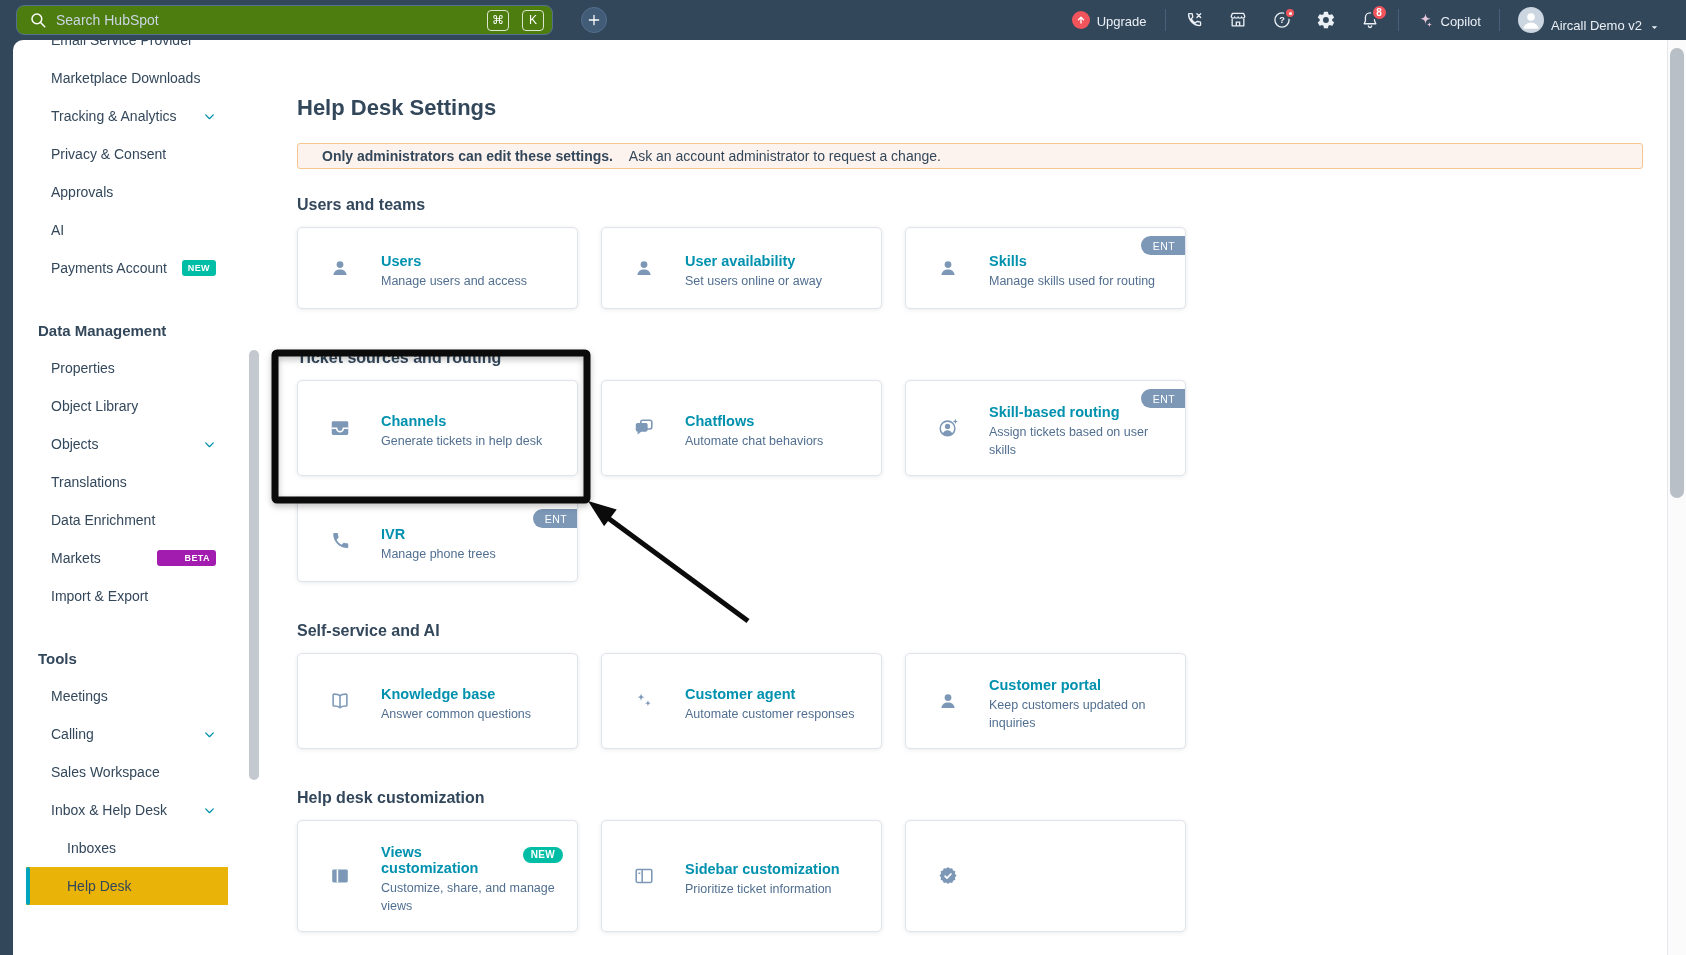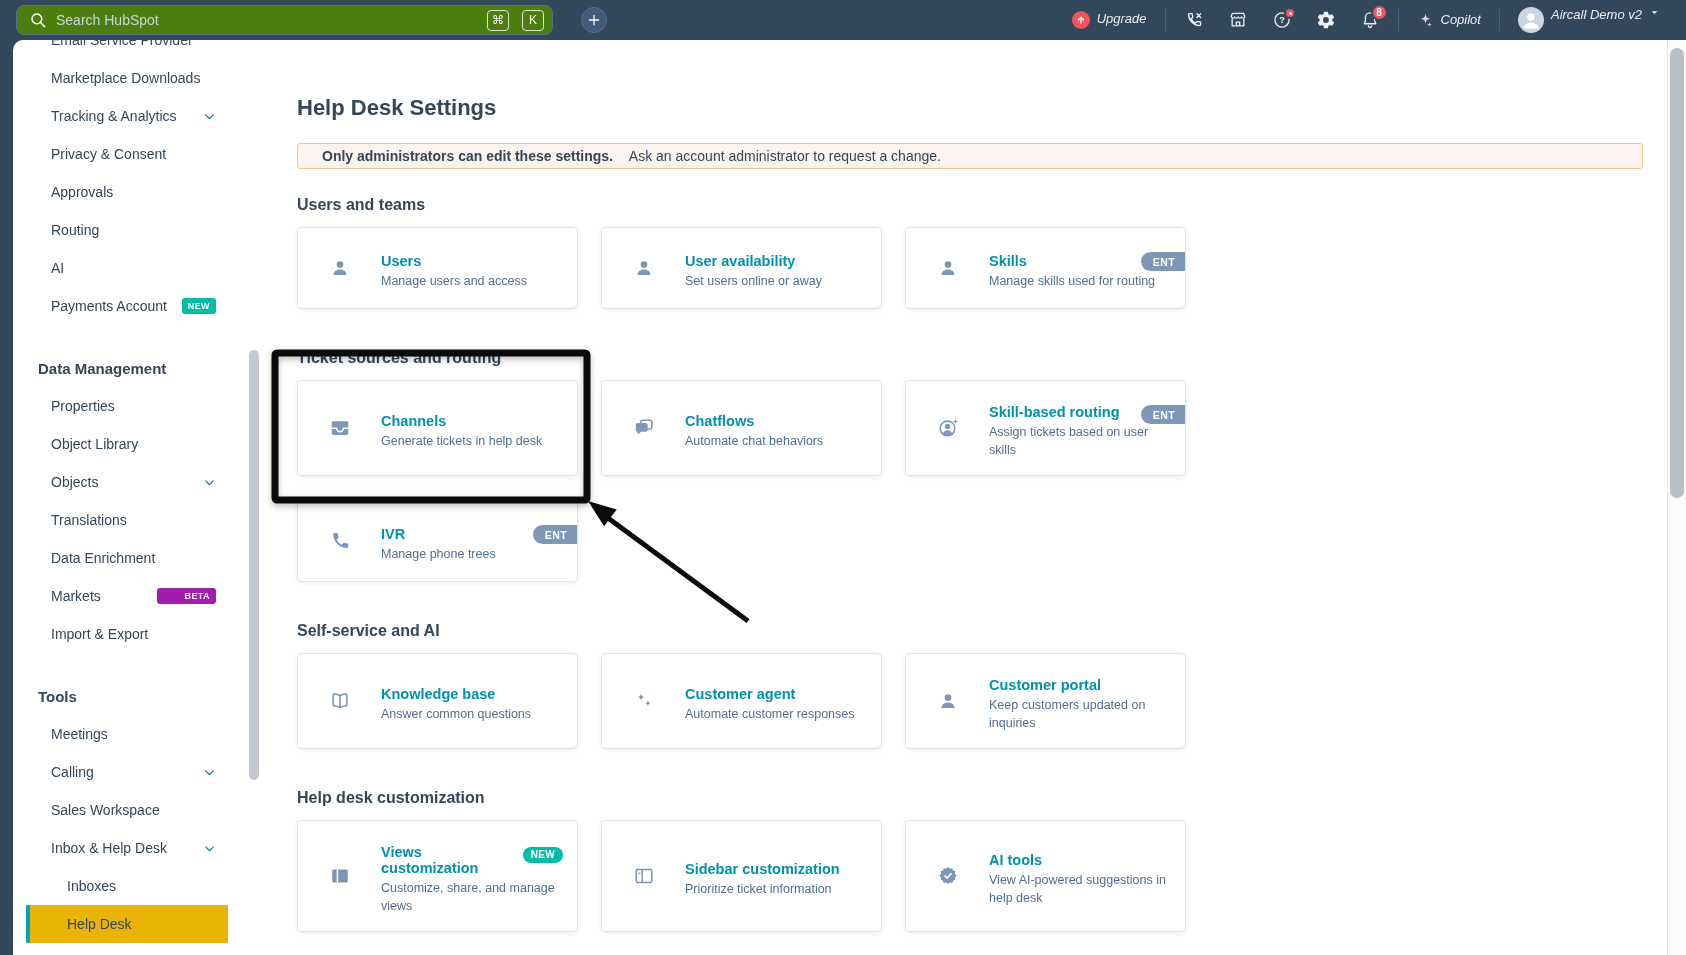--- a/index.html
+++ b/index.html
@@ -9,21 +9,21 @@
   
   .topbar { height:40px; background:#33475b; display:flex; align-items:center; padding:0 26px 0 16px; position:relative; z-index:10; }
   .search { width:537px; height:30px; background:#4d7c0f; border:1px solid #54708e; border-radius:8px; display:flex; align-items:center; padding:0 8px 0 12px; gap:9px; }
   .t-icon { display:flex; align-items:center; color:#fff; }
   .search-input { flex:1; background:transparent; border:none; outline:none; color:#eaf0f6; font-size:14px; font-family:inherit; }
   .search-input::placeholder { color:#cbd6e2; }
   .key { min-width:22px; height:21px; border:1.5px solid rgba(255,255,255,.8); border-radius:4px; color:#fff; font-size:12px; display:flex; align-items:center; justify-content:center; padding:0 4px; }
   .key + .key { margin-left:4px; }
   .plus-btn { margin-left:28px; width:26px; height:26px; border-radius:50%; background:#425b76; border:1px solid #54708e; color:#fff; display:flex; align-items:center; justify-content:center; cursor:pointer; }
   .top-right { margin-left:auto; display:flex; align-items:center; color:#eaf0f6; font-size:13px; }
-  .tr-item { display:flex; align-items:flex-start; gap:7px; cursor:pointer;font-style:italic; }
+  .tr-item { display:flex; align-items:flex-end; gap:7px; cursor:pointer; }
   .vdiv { width:1px; height:22px; background:#4a607a; margin:0 18px; }
   .icon-btn { position:relative; display:flex; align-items:center; color:#eaf0f6; cursor:pointer; margin-right:24px; }
   .icon-btn:last-of-type { margin-right:0; }
   .up-circle { width:18px; height:18px; border-radius:50%; background:#f2545b; display:flex; align-items:center; justify-content:center; }
   .dot-badge { position:absolute; top:-3px; right:-4px; width:12px; height:12px; border-radius:50%; background:#f2545b; border:2px solid #33475b; }
   .dot-badge::after { content:""; position:absolute; left:3px; top:3px; width:3px; height:3px; border-radius:50%; background:#fff; }
   .num-badge { position:absolute; top:-6px; right:-8px; min-width:17px; height:17px; border-radius:9px; background:#f2545b; color:#fff; font-size:10px; font-weight:700; display:flex; align-items:center; justify-content:center; border:2px solid #33475b; padding:0 3px; }
   .avatar { width:26px; height:26px; border-radius:50%; background:#ccd6e0; display:flex; align-items:center; justify-content:center; overflow:hidden; }
 
   
@@ -50,21 +50,21 @@
   .section:first-child { margin-top:27px; }
   .section-title { font-size:16px; font-weight:700; color:#33475b; line-height:18px; }
   .card-row { display:grid; grid-template-columns:repeat(3,281px); column-gap:23px; margin-top:13px; }
   .card-row + .card-row { margin-top:24px; }
   .card { position:relative; background:#fff; border:1px solid #dfe3eb; border-radius:5px; box-shadow:0 1px 4px rgba(45,62,80,.10); display:flex; align-items:center; min-height:82px; padding:16px 14px 16px 0; cursor:pointer; }
   .card-icon { flex:0 0 83px; display:flex; justify-content:center; color:#7c98b6; }
   .card-text { flex:1; }
   .card-title { font-size:14.5px; font-weight:700; display:flex; align-items:center; gap:8px; margin-bottom:4px; }
   .card-link { color:#0091ae; text-decoration:none;margin-top:7px; }
   .card-desc { font-size:12.5px; color:#516f90; line-height:1.4; max-width:184px; }
-  .corner-badge { position:absolute; top:24px; right:0; background:#7c98b6; color:#fff; font-size:10.5px; font-weight:700; letter-spacing:.4px; padding:3.5px 10px 3.5px 12px; border-radius:11px 0 0 11px; }
+  .corner-badge { position:absolute; top:8px; right:0; background:#7c98b6; color:#fff; font-size:10.5px; font-weight:400; letter-spacing:.4px; padding:3.5px 10px 3.5px 12px; border-radius:11px 0 0 11px; }
   .new-badge { background:#00bda5; color:#fff; font-size:10px; font-weight:700; letter-spacing:.3px; padding:2.5px 8px; border-radius:9px; position:relative; top:-2px; }
 
   
   .page-scrollbar { position:absolute; right:0; top:0; bottom:0; width:19px; background:#fbfbfc; border-left:1px solid #e3e7ec; }
   .page-thumb { position:absolute; left:2px; top:8px; width:14px; height:450px; background:#b8bfc6; border-radius:7px; }
 
   
   .annotation { position:absolute; inset:0; pointer-events:none; z-index:60; }
 
   svg { display:block; }
@@ -180,23 +180,20 @@
               </svg>
             </span>
           </div>
           <div class="side-item">
             <span>Privacy &amp; Consent</span>
           </div>
           <div class="side-item">
             <span>Approvals</span>
           </div>
           <div class="side-item">
-            <span>Routing</span>
-          </div>
-          <div class="side-item">
             <span>AI</span>
           </div>
           <div class="side-item">
             <span>Payments Account</span>
             <span class="side-badge" style="background: rgb(0, 189, 165);">NEW</span>
           </div>
           <div class="side-header">
             <span>Data Management</span>
           </div>
           <div class="side-item">
@@ -462,26 +459,20 @@
                 <div class="card-desc">Prioritize ticket information</div>
               </div>
             </div>
             <div class="card">
               <div class="card-icon">
                 <svg width="22" height="22" viewBox="0 0 24 24">
                   <path d="M12 2.2l2 1.7 2.6-.4 1 2.4 2.4 1-.4 2.6 1.7 2-1.7 2 .4 2.6-2.4 1-1 2.4-2.6-.4-2 1.7-2-1.7-2.6.4-1-2.4-2.4-1 .4-2.6-1.7-2 1.7-2-.4-2.6 2.4-1 1-2.4 2.6.4z" fill="currentColor"></path>
                   <path d="M8.8 12.2l2.1 2.1 4.3-4.5" fill="none" stroke="#fff" stroke-width="1.9" stroke-linecap="round" stroke-linejoin="round"></path>
                 </svg>
               </div>
-              <div class="card-text">
-                <div class="card-title">
-                  <a class="card-link" href="#">AI tools</a>
-                </div>
-                <div class="card-desc">View AI-powered suggestions in help desk</div>
-              </div>
             </div>
           </div>
         </section>
       </div>
   </main>
   <div class="page-scrollbar">
     <div class="page-thumb"></div>
   </div>
 </div>
 

